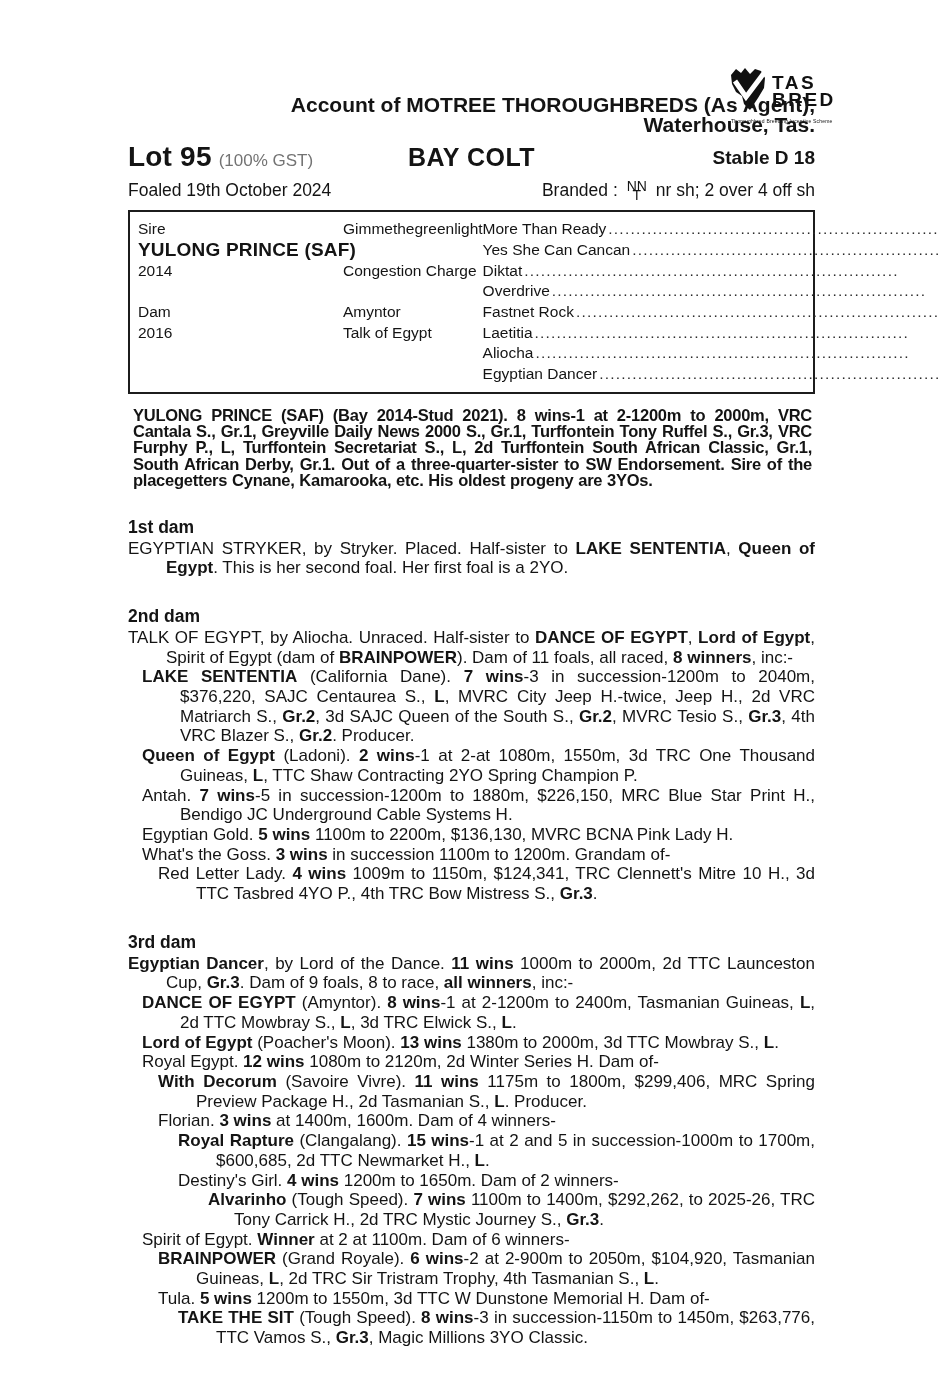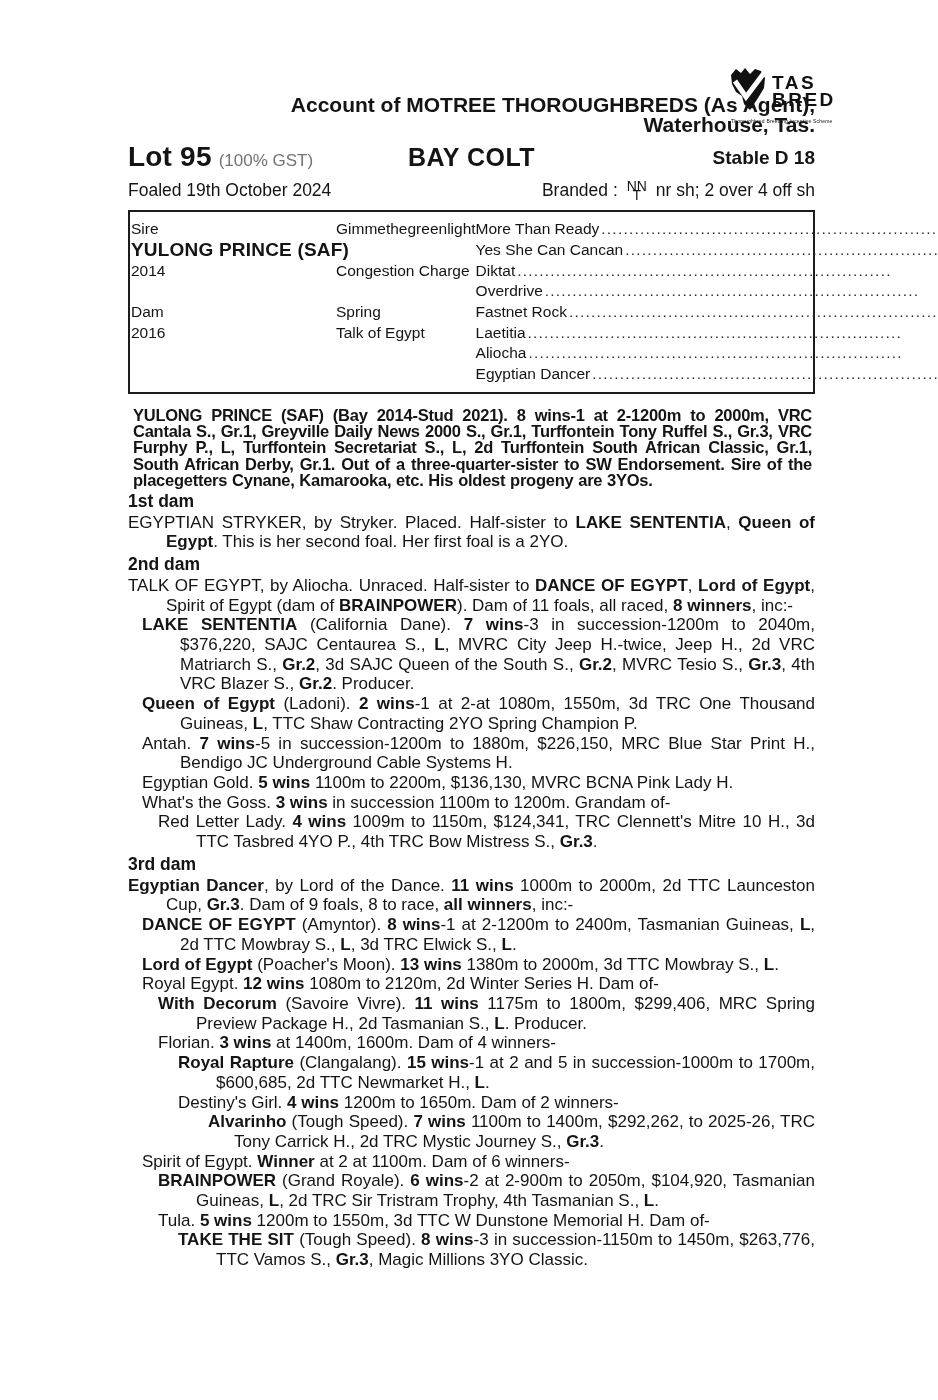--- a/index.html
+++ b/index.html
@@ -24,37 +24,37 @@
   
   .logo{position:absolute;left:728px;top:66px;width:106px;}
   .logorow{display:flex;align-items:center;}
   .logotxt{font-weight:bold;font-size:19px;line-height:17px;letter-spacing:2.5px;color:#111;}
   .tagline{border-top:0;margin-top:2px;font-size:5px;letter-spacing:.2px;color:#111;
            text-align:center;white-space:nowrap;display:flex;align-items:center;gap:3px;}
   .tagline:before,.tagline:after{content:"";flex:1;border-top:1.5px solid #111;}
 
   
   .pedbox{margin-top:9px;border:2px solid #1c1c1c;display:flex;
-          padding:7px 10px 7px 1px;font-size:15.5px;}
+          padding:7px 10px 7px 8px;font-size:15.5px;}
   .pedleft{width:380px;display:grid;grid-template-rows:repeat(8,20.7px);align-items:center;}
   .pl-row{display:flex;}
   .pl-c1{width:205px;}
   .pl-name{font-size:19px;font-weight:bold;letter-spacing:.2px;}
   .pedright{flex:1;display:grid;grid-template-rows:repeat(8,20.7px);align-items:center;}
   .g3row{display:flex;align-items:baseline;white-space:nowrap;}
   .leader{flex:1;overflow:hidden;margin:0 2px;color:#2a2a2a;}
   .leader:after{content:"....................................................................";letter-spacing:1.2px;}
 
   
   .blurb{margin-top:13px;padding:0 3px 0 5px;font-weight:bold;font-size:16.5px;
          line-height:16.4px;text-align:justify;letter-spacing:-.25px;
          word-spacing:.5px;}
 
   
-  .section{margin-top:2px;}
+  .section{margin-top:28px;}
   .damhead{font-size:17.5px;font-weight:bold;margin:0 0 1px 0;}
   p.entry{margin:0;font-size:17px;line-height:19.7px;text-align:justify;}
   .i0{padding-left:38px;text-indent:-38px;}
   .i1{padding-left:52px;text-indent:-38px;}
   .i2{padding-left:68px;text-indent:-38px;}
   .i3{padding-left:88px;text-indent:-38px;}
   .i4{padding-left:106px;text-indent:-26px;}
   b{font-weight:bold;}
 </style>
 </head>
@@ -110,21 +110,21 @@
       <div class="pl-row">
           <span class="pl-name">YULONG PRINCE (SAF)</span>
         </div>
       <div class="pl-row">
           <span class="pl-c1">2014</span>
           <span>Congestion Charge</span>
         </div>
       <div class="pl-row"></div>
       <div class="pl-row">
           <span class="pl-c1">Dam</span>
-          <span>Spring</span>
+          <span>Amyntor</span>
         </div>
       <div class="pl-row">
           <span class="pl-c1">2016</span>
           <span>Talk of Egypt</span>
         </div>
       <div class="pl-row"></div>
     </div>
     <div class="pedright">
       <div class="g3row">
           <span>More Than Ready</span>

